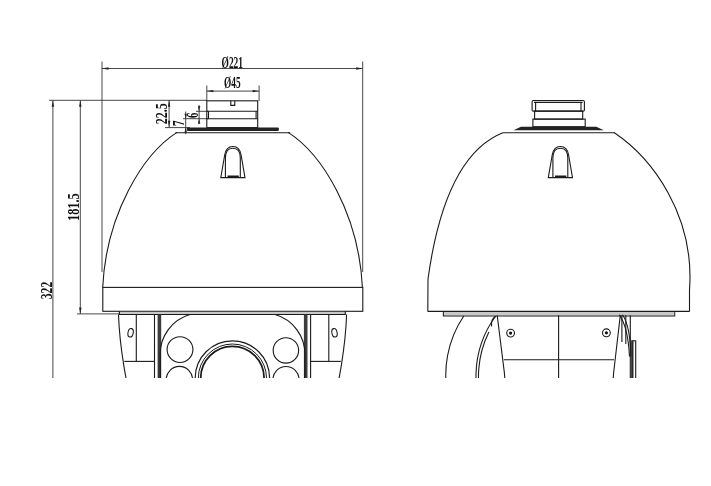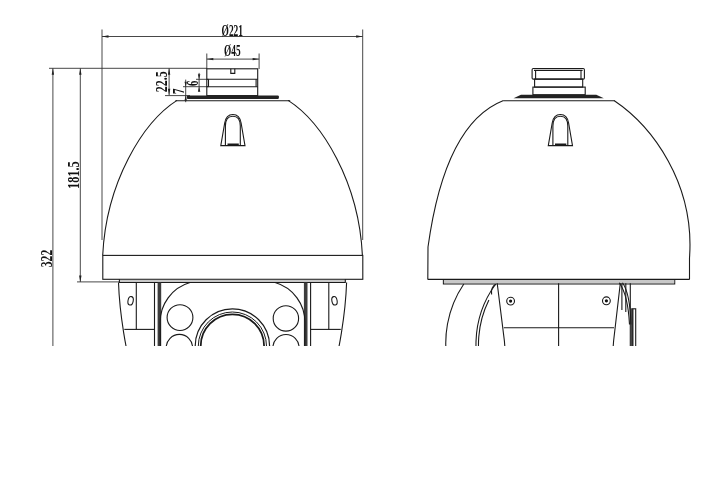--- a/index.html
+++ b/index.html
@@ -1,16 +1,16 @@
 <!DOCTYPE html>
 <html><head>
 <meta charset="utf-8">
 <style>
   html,body{margin:0;padding:0;background:#fff;}
-  .wrap{width:711px;height:346px;position:relative;overflow:hidden;background:#fff;}
+  .wrap{width:711px;height:346px;position:relative;overflow:hidden;background:#fff;margin-top:32px;}
   text{font-family:"Liberation Serif", serif;font-weight:bold;fill:#111;}
 </style>
 </head>
 <body>
 <div class="wrap">
 <svg width="711" height="486" viewBox="0 0 711 486">
 <g id="dims" stroke="#333" stroke-width="0.9" fill="none">
 
   <line x1="102" y1="29.5" x2="102" y2="240"></line>
   <line x1="362.7" y1="29.5" x2="362.7" y2="240"></line>

